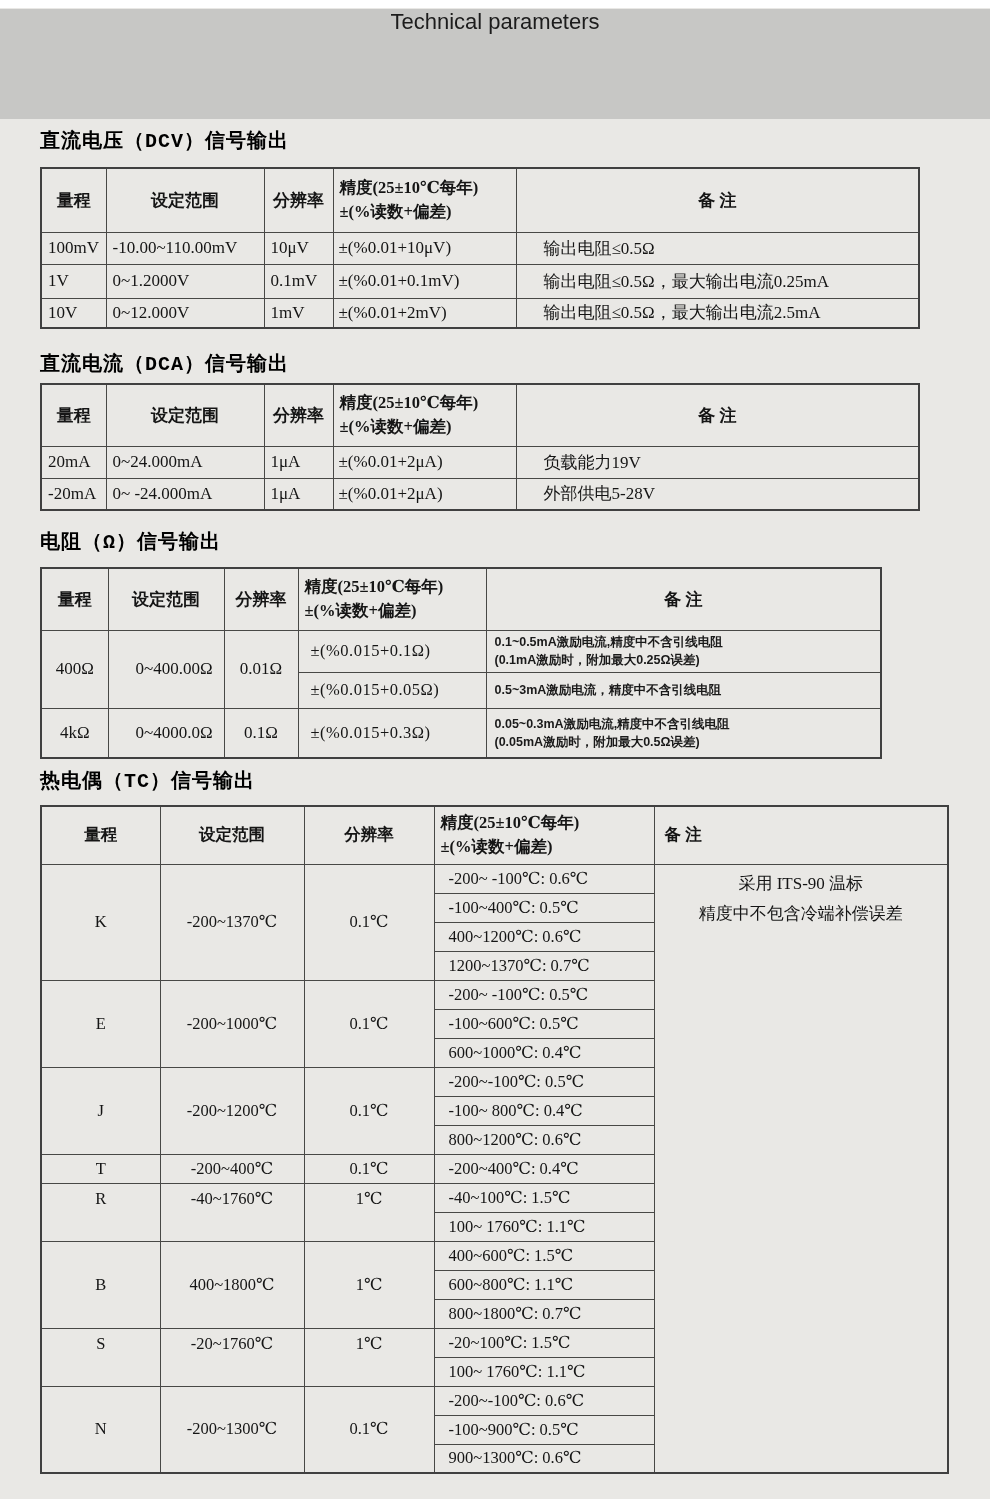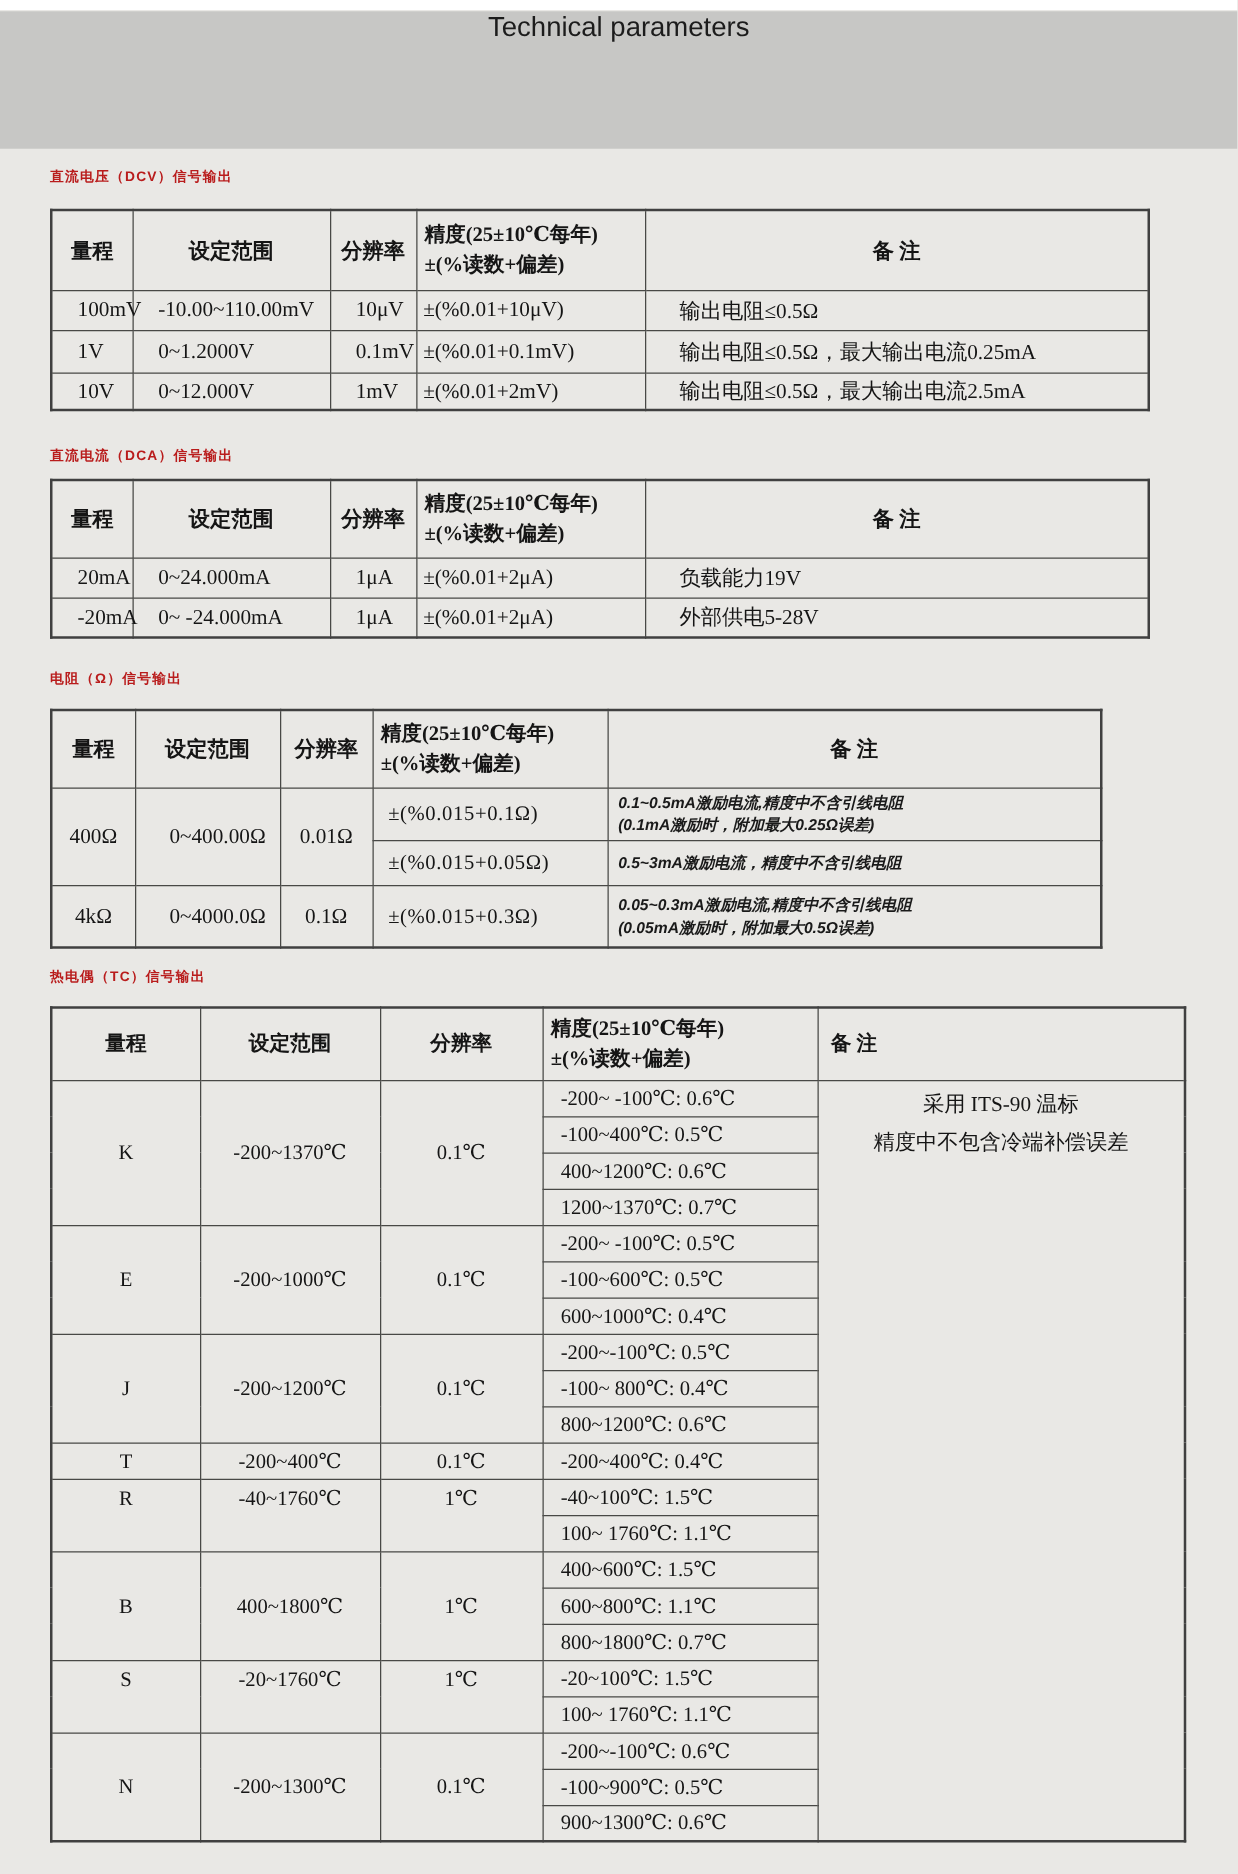--- a/index.html
+++ b/index.html
@@ -16,22 +16,22 @@
     font-family:"Liberation Sans","DejaVu Sans",sans-serif;
     font-weight:bold; font-size:48px; letter-spacing:4px;
     color:#0d0d0d; padding-top:14px; line-height:1.1;
   }
   .banner-sub {
     font-family:"Liberation Sans","DejaVu Sans",sans-serif;
     font-size:22px; color:#1c1c1c; margin-top:1px;
   }
   .content { padding-left:40px; }
   .sec-title {
-    font-family:Liberation Sans, sans-serif;
-    font-weight:bold; font-size:11px; color:#b91c1c;
+    font-family:Liberation Mono, monospace;
+    font-weight:bold; font-size:20px; color:#000000;
     letter-spacing:1px; line-height:20px;
   }
   #sec1 { margin-top:13px; }
   #sec2 { margin-top:26px; }
   #sec3 { margin-top:22px; }
   #sec4 { margin-top:13px; }
 
   table {
     border-collapse:collapse; table-layout:fixed;
     border:2px solid #404040;
@@ -41,29 +41,29 @@
   #t3 { width:840px; margin-top:14px; }
   #t4 { width:907px; margin-top:13px; }
   td {
     border:1px solid #484846; vertical-align:middle;
     font-size:17px; color:#151515; padding:0 4px;
     white-space:nowrap;
   }
   .c  { text-align:center; }
   .hd { font-weight:600; }
   .acc-hd { line-height:1.5; padding-left:6px; font-size:16.5px; }
-  .val { padding-left:20px; }
+  .val { padding-left:6px; }
   .acc { padding-left:5px; }
   .rem { padding-left:27px; }
   
   #t3 .acc3 { padding-left:12px; letter-spacing:0.5px; font-size:16.5px; }
   #t3 .rem3 {
     font-family:"Liberation Sans","DejaVu Sans",sans-serif;
     font-weight:bold; font-size:12.5px; line-height:1.45;
-    white-space:normal; padding:2px 8px; color:#1a1a1a;font-style:italic;
+    white-space:normal; padding:2px 8px; color:#1a1a1a;
   }
   
   #t4 td { font-size:16.5px; }
   #t4 .acc { padding-left:14px; }
   #t4 .va-top { vertical-align:top; padding-top:1px; line-height:28px; }
   #t4 .tc-remark {
     vertical-align:top; padding:4px 10px; line-height:30px;
     font-size:17px; white-space:normal;text-align:center;
   }
   #t4 .hdr-remark { text-align:left; padding-left:10px; }

